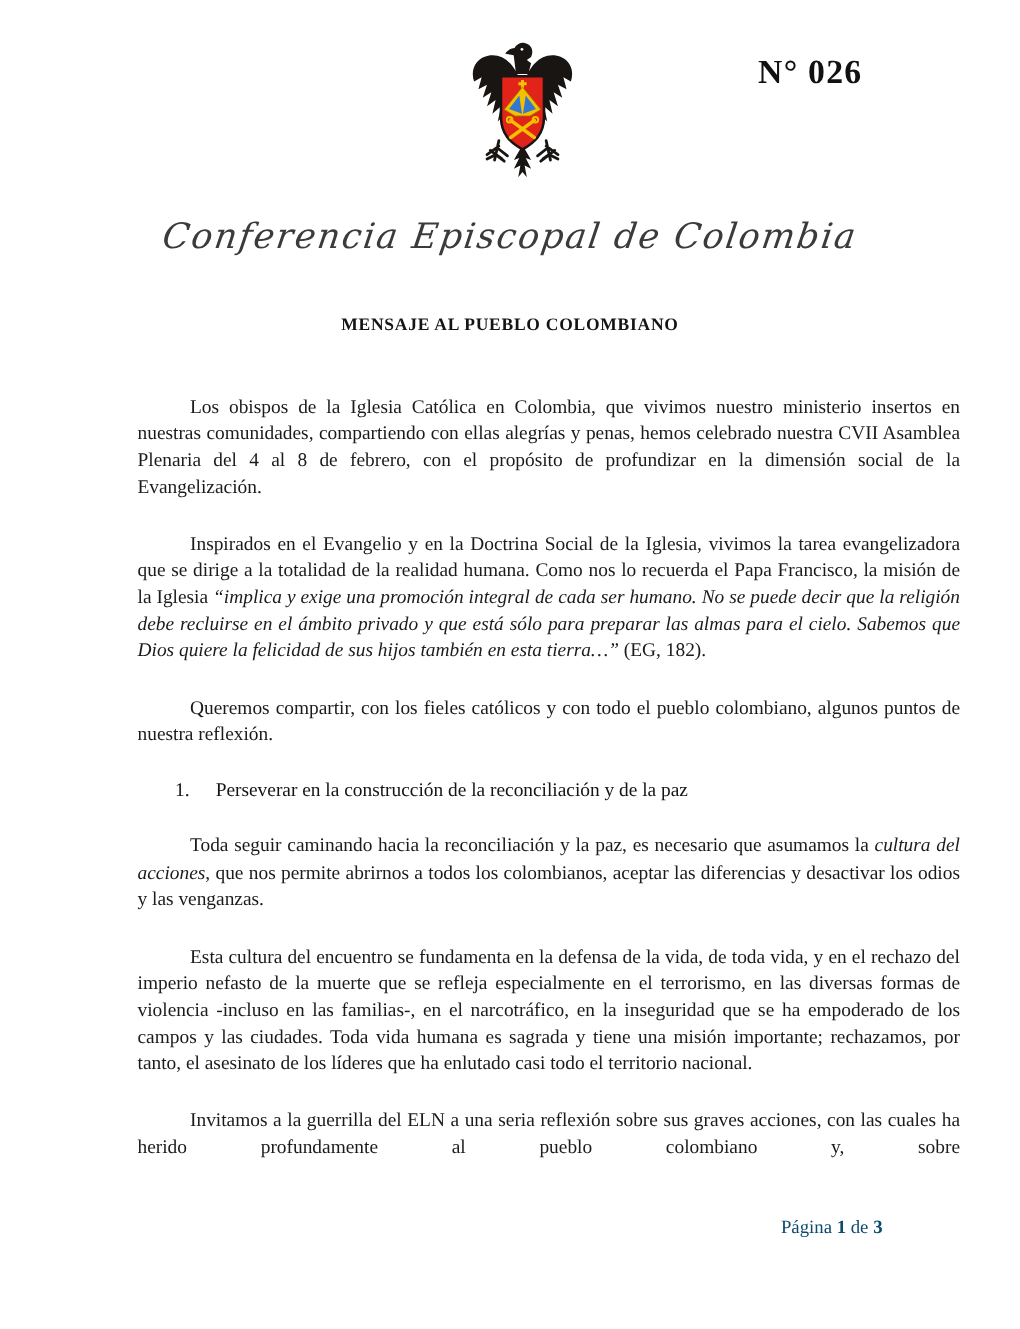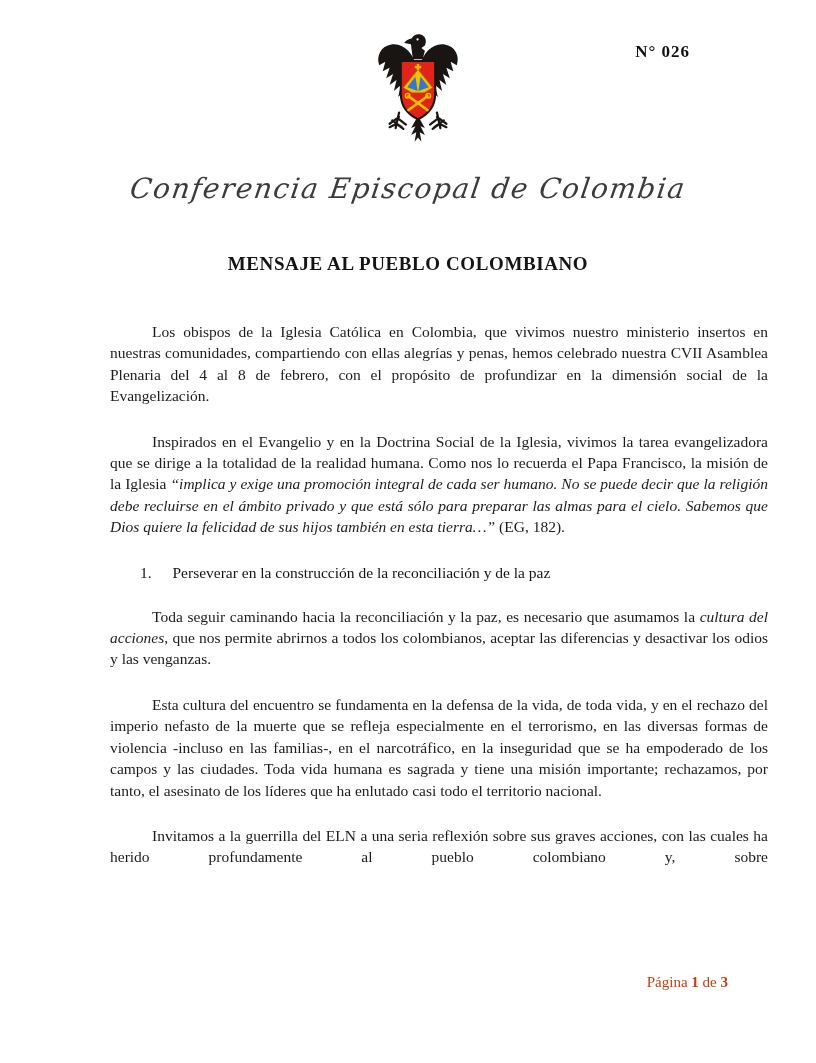--- a/index.html
+++ b/index.html
@@ -10,21 +10,21 @@
     background: #ffffff;
     font-family: "Liberation Serif", serif;
     color: #1c1c1c;
     overflow: hidden;
     box-sizing: border-box;
   }
   .doc-number {
     position: absolute;
     top: 42px;
     right: 126px;
-    font-size: 17px;
+    font-size: 27px;
     font-weight: bold;
     letter-spacing: 1px;
     color: #111;
   }
   .crest {
     width: 86px;
     height: 121px;
     margin: 28px auto 0 auto;
     transform: translateX(10px);
   }
@@ -36,21 +36,21 @@
     font-style: italic;
     font-size: 28px;
     line-height: 48px;
     letter-spacing: 1.5px;
     color: #3b3b3b;
     transform: skewX(-8deg);
   }
   .doc-title {
     margin: 40px 0 0 0;
     text-align: center;
-    font-size: 19px;
+    font-size: 14px;
     font-weight: bold;
     letter-spacing: 0.6px;
     color: #141414;
   }
   .content {
     padding: 0 48px 0 110px;
     margin-top: 36px;
   }
   .para {
     margin: 24px 0 0 0;
@@ -68,23 +68,23 @@
     margin: 26px 0 0 0;
     padding-left: 30px;
     font-size: 15.5px;
     font-weight: normal;
     color: #141414;
   }
   .section-heading .section-number { margin-right: 17px; }
   .page-footer {
     position: absolute;
     top: 974px;
-    right: 88px;
+    right: 110px;
     font-size: 15px;
-    color: #c2410c;
+    color: #0c4a6e;
   }
 </style>
 </head>
 <body>
 
 <div class="page">
 
   <div class="doc-number">N° 026</div>
 
   <div class="crest">
@@ -123,20 +123,21 @@
     </svg>
   </div>
 
   <div class="org-script">Conferencia Episcopal de Colombia</div>
 
   <h1 class="doc-title">MENSAJE AL PUEBLO COLOMBIANO</h1>
 
   <div class="content">
     <p class="para first"><span class="seg-normal">Los obispos de la Iglesia Católica en Colombia, que vivimos nuestro ministerio insertos en nuestras comunidades, compartiendo con ellas alegrías y penas, hemos celebrado nuestra CVII Asamblea Plenaria del 4 al 8 de febrero, con el propósito de profundizar en la dimensión social de la Evangelización.</span></p>
     <p class="para"><span class="seg-normal">Inspirados en el Evangelio y en la Doctrina Social de la Iglesia, vivimos la tarea evangelizadora que se dirige a la totalidad de la realidad humana. Como nos lo recuerda el Papa Francisco, la misión de la Iglesia </span><span class="seg-italic">“implica y exige una promoción integral de cada ser humano. No se puede decir que la religión debe recluirse en el ámbito privado y que está sólo para preparar las almas para el cielo. Sabemos que Dios quiere la felicidad de sus hijos también en esta tierra…”</span><span class="seg-normal"> (EG, 182).</span></p>
+    <p class="para"><span class="seg-normal">Queremos compartir, con los fieles católicos y con todo el pueblo colombiano, algunos puntos de nuestra reflexión.</span></p>
 
     <h2 class="section-heading">
       <span class="section-number">1.</span>
       <span class="section-title">Perseverar en la construcción de la reconciliación y de la paz</span>
     </h2>
 
     <p class="para"><span class="seg-normal">Toda seguir caminando hacia la reconciliación y la paz, es necesario que asumamos la </span><span class="seg-italic">cultura del acciones</span><span class="seg-normal">, que nos permite abrirnos a todos los colombianos, aceptar las diferencias y desactivar los odios y las venganzas.</span></p>
     <p class="para"><span class="seg-normal">Esta cultura del encuentro se fundamenta en la defensa de la vida, de toda vida, y en el rechazo del imperio nefasto de la muerte que se refleja especialmente en el terrorismo, en las diversas formas de violencia -incluso en las familias-, en el narcotráfico, en la inseguridad que se ha empoderado de los campos y las ciudades. Toda vida humana es sagrada y tiene una misión importante; rechazamos, por tanto, el asesinato de los líderes que ha enlutado casi todo el territorio nacional.</span></p>
     <p class="para cutoff"><span class="seg-normal">Invitamos a la guerrilla del ELN a una seria reflexión sobre sus graves acciones, con las cuales ha herido profundamente al pueblo colombiano y, sobre</span></p>
   </div>

